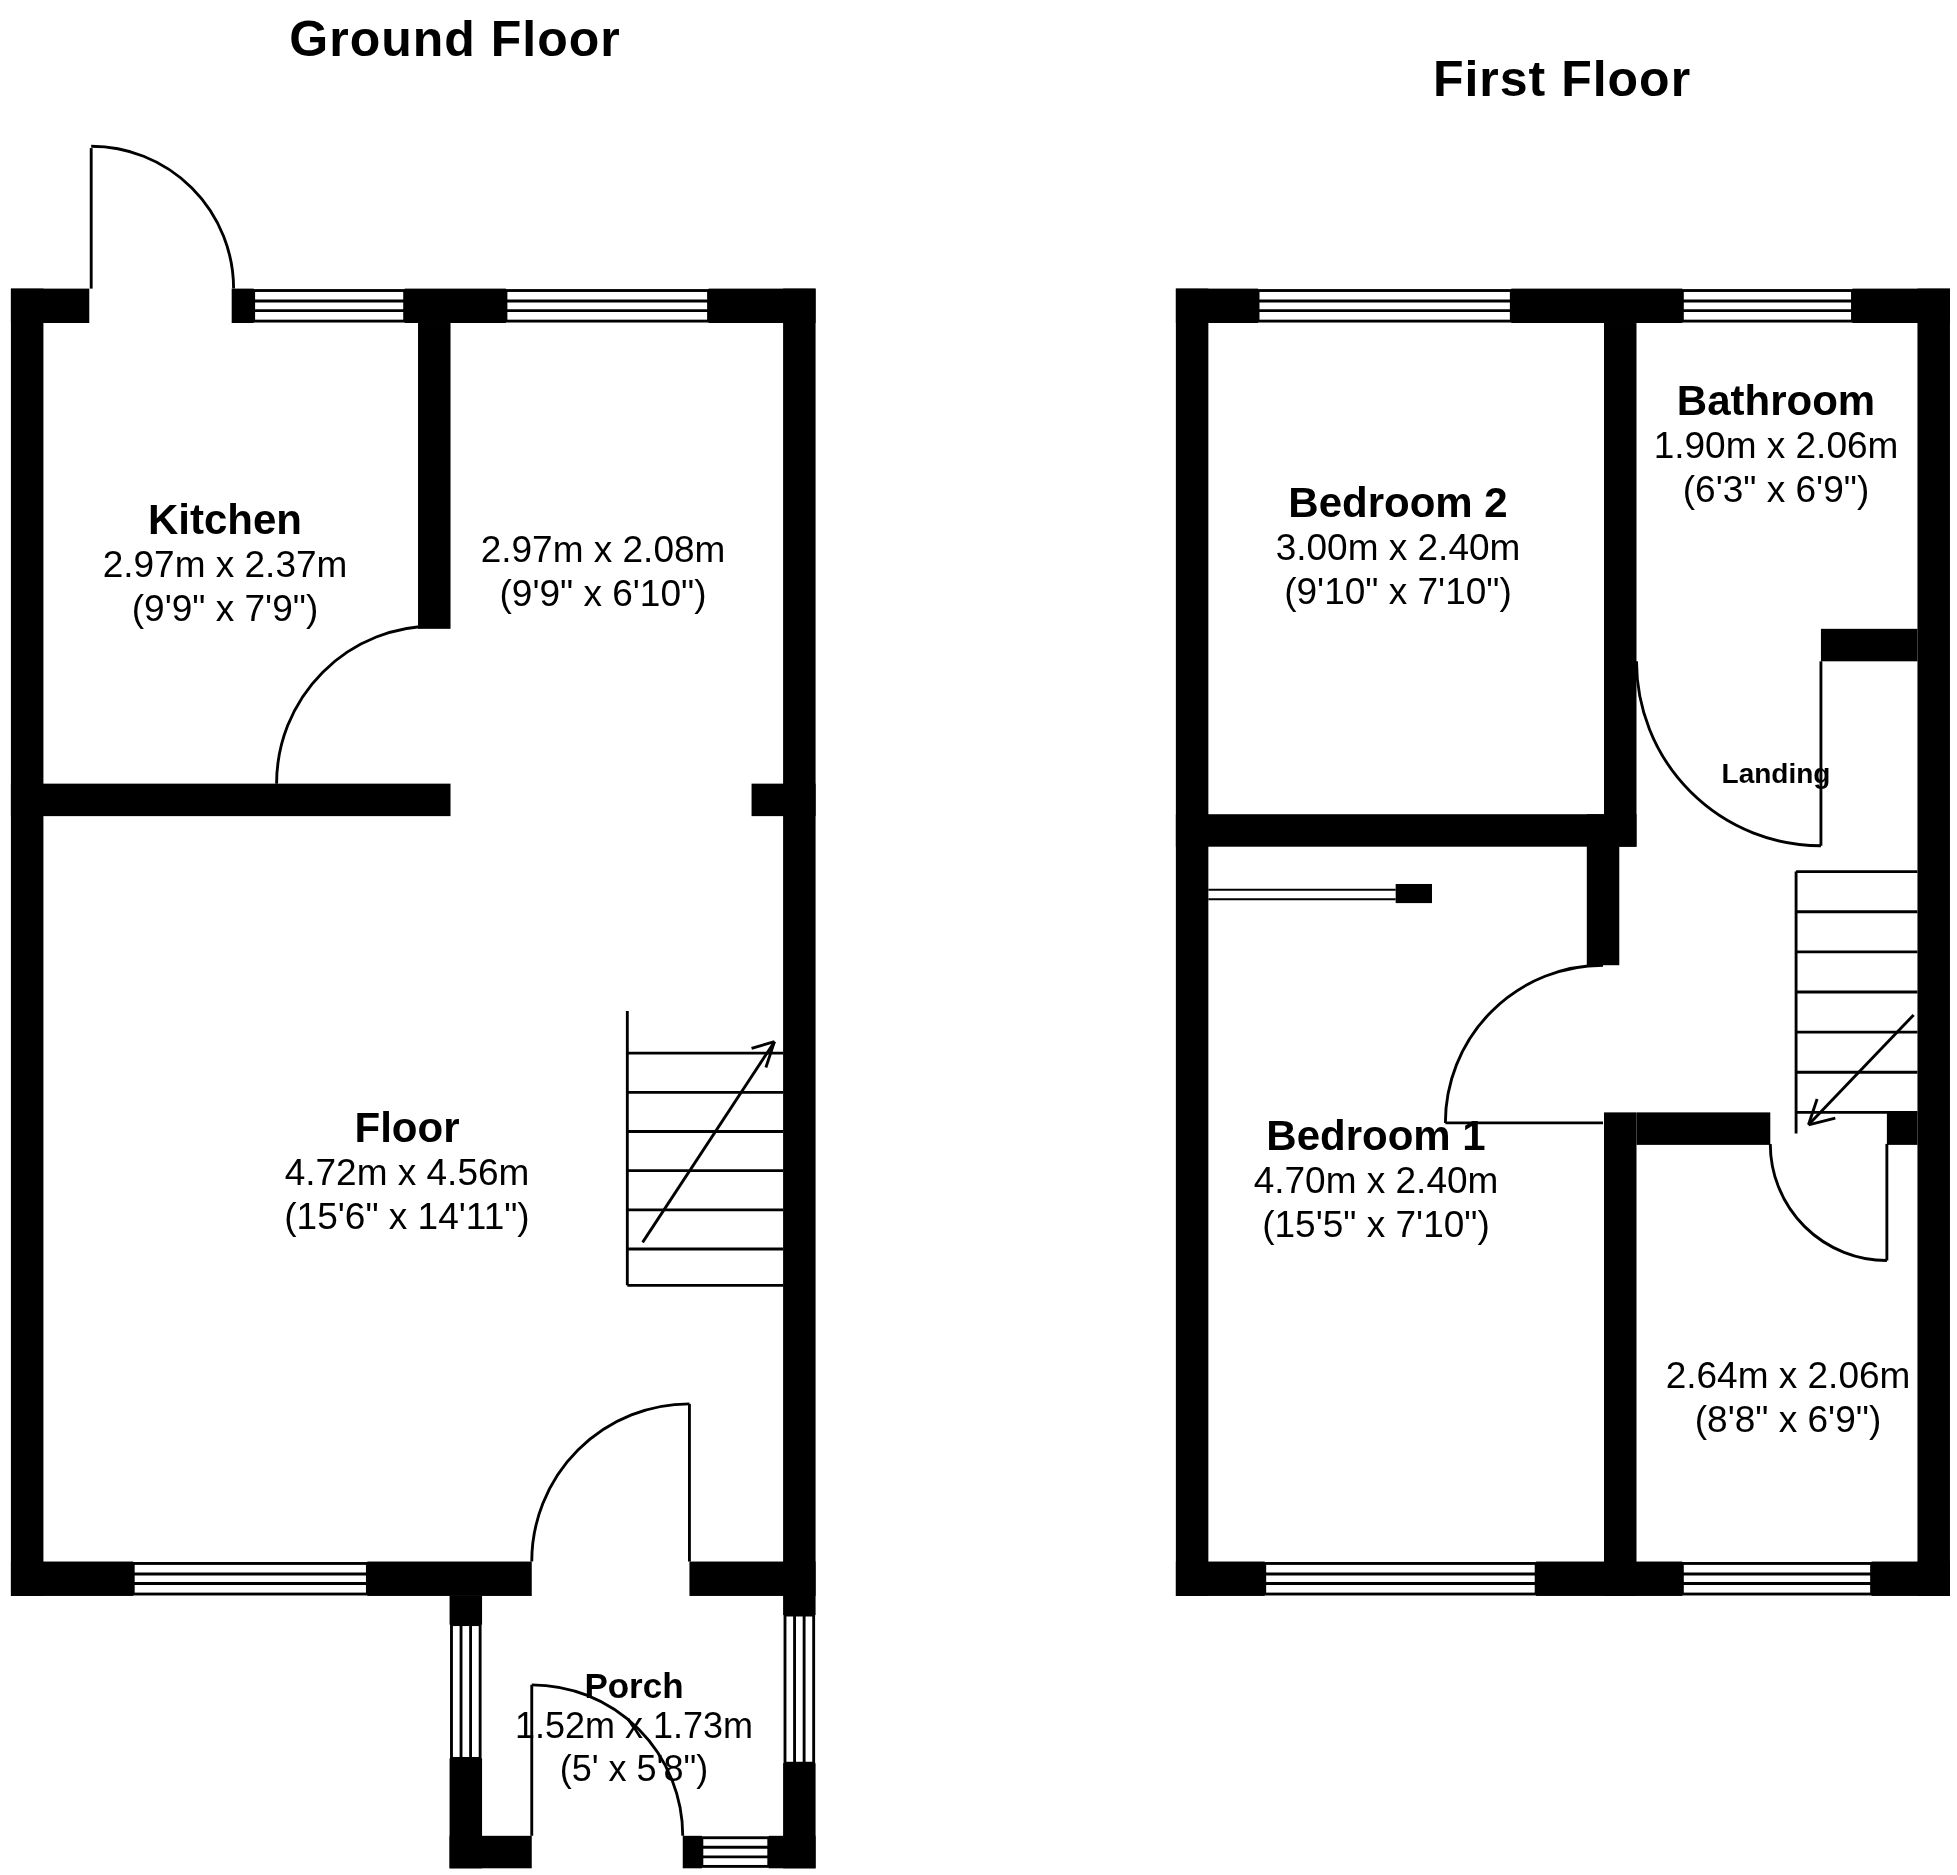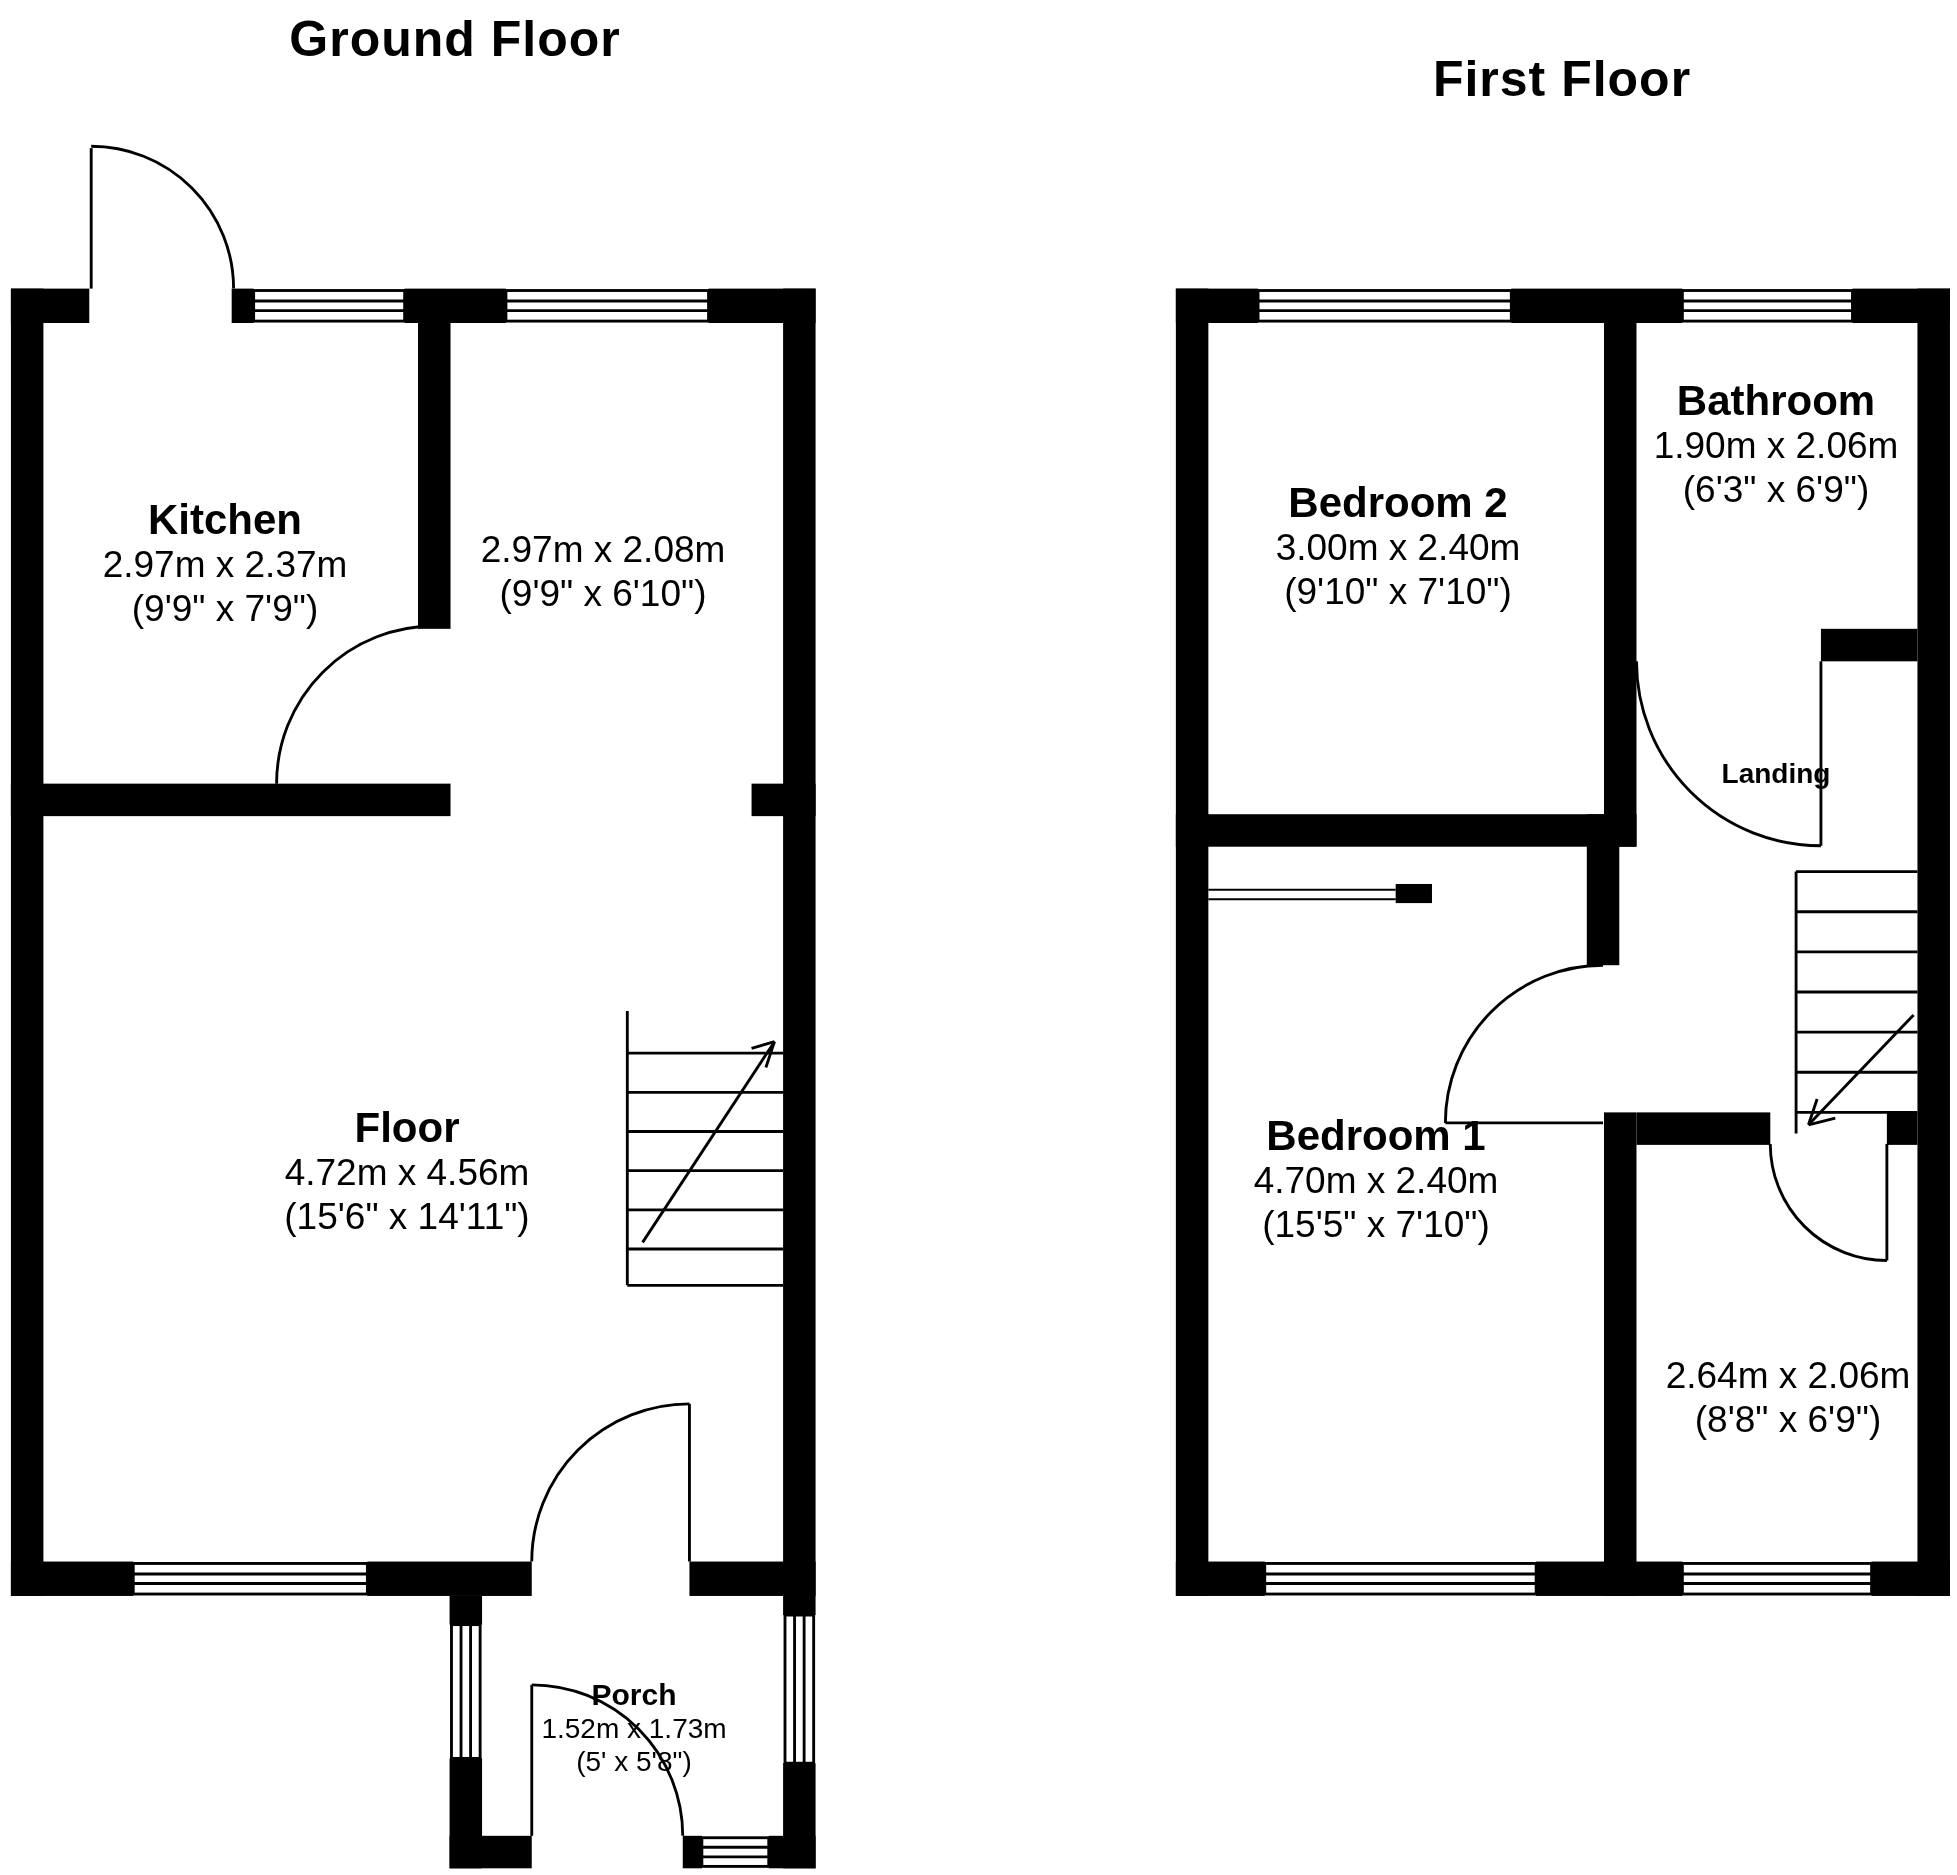--- a/index.html
+++ b/index.html
@@ -13,22 +13,22 @@
     position:absolute; transform:translateX(-50%);
     font-size:50px; font-weight:bold; white-space:nowrap; letter-spacing:1px;
   }
   .room-label {
     position:absolute; transform:translate(-50%,-50%);
     text-align:center;
   }
   .room-name { font-size:42px; font-weight:bold; line-height:1.12; }
   .room-name.wrap { max-width:206px; margin:0 auto; }
   .room-dim { font-size:37px; line-height:1.18; white-space:nowrap; }
-  .room-label.small .room-name { font-size:30px; }
-  .room-label.small .room-dim { font-size:28px; }
+  .room-label.small .room-name { font-size:35px; }
+  .room-label.small .room-dim { font-size:36px; }
   .room-label.landing .room-name { font-size:28px; }
 </style>
 </head>
 <body>
 
 <svg class="blueprint" width="1958" height="1875" viewBox="0 0 2048 1962">
 
   <g>
     <g fill="#000000">
       <rect x="11" y="302" width="842" height="36"></rect>

